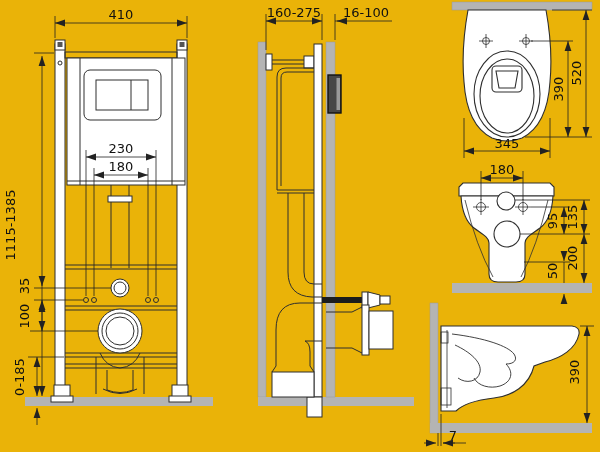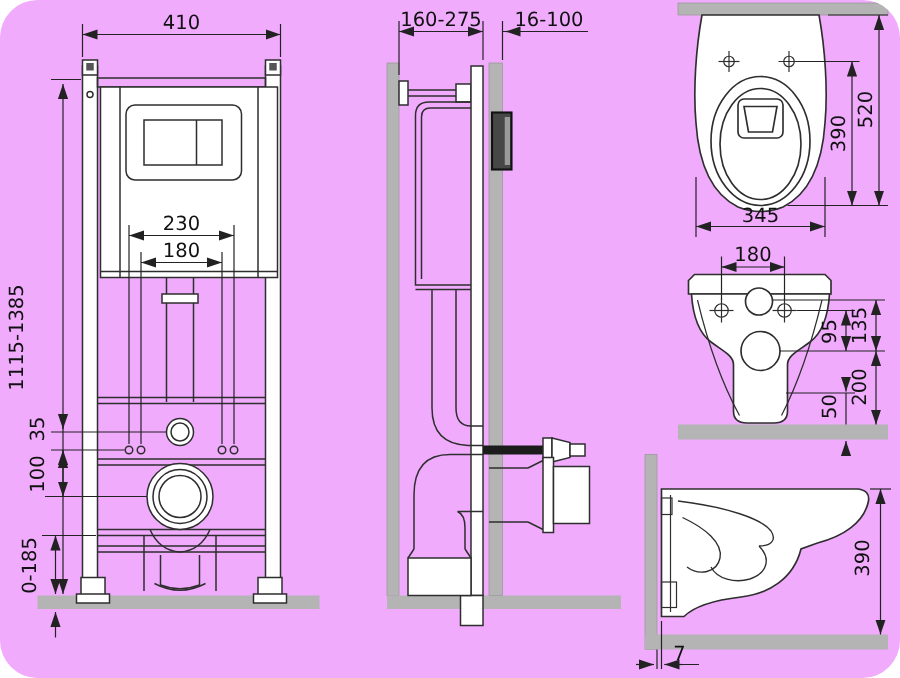--- a/index.html
+++ b/index.html
@@ -1,17 +1,17 @@
 <!DOCTYPE html>
 <html><head>
 <meta charset="utf-8">
 <style>
   html,body{margin:0;padding:0;background:#ffffff;}
-  #stage{position:relative;width:600px;height:452px;background:#f0abfc;overflow:hidden;
-         font-family:"DejaVu Sans","Liberation Sans",sans-serif;border-radius:25px;}
+  #stage{position:relative;width:600px;height:452px;background:#eab308;overflow:hidden;
+         font-family:"DejaVu Sans","Liberation Sans",sans-serif;}
   svg{display:block}
   text{font-family:"DejaVu Sans","Liberation Sans",sans-serif;font-size:13px;fill:#111111;}
 </style>
 </head>
 <body>
 
 <div id="stage">
 <svg width="600" height="452" viewBox="0 0 600 452">
   <defs>
     <marker id="ae" markerWidth="11" markerHeight="8" refX="10" refY="4" orient="auto" markerUnits="userSpaceOnUse">

